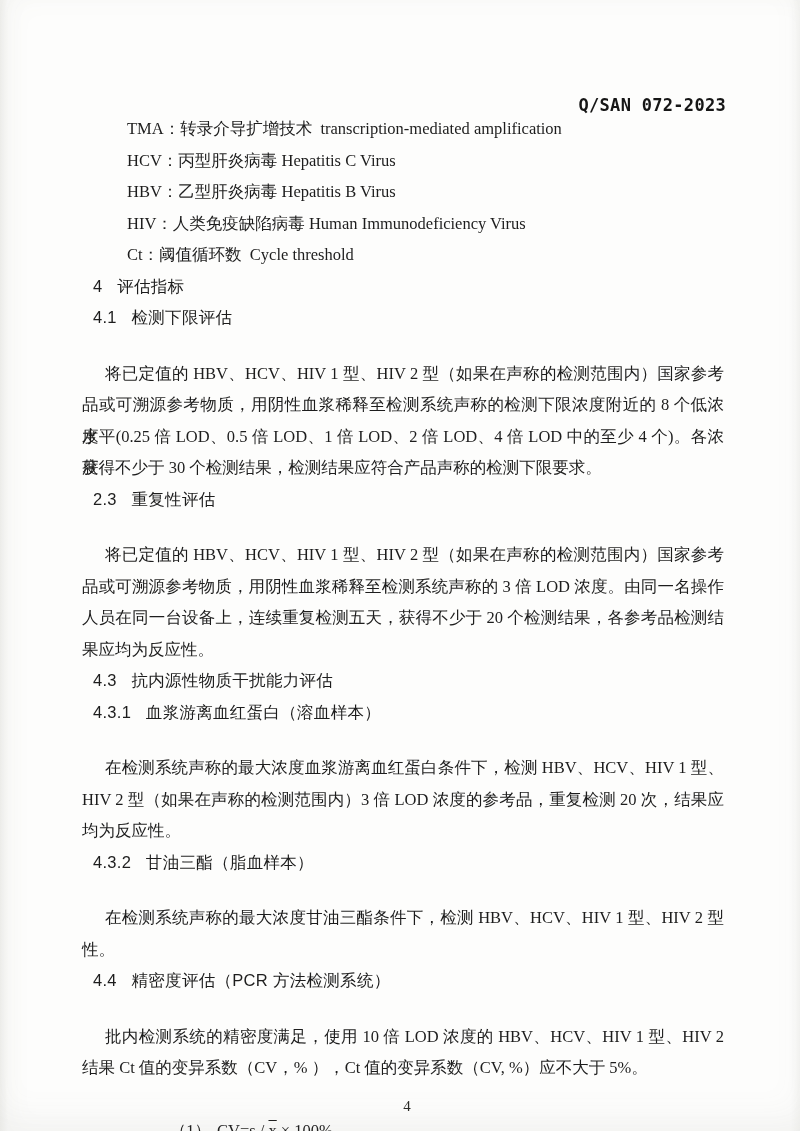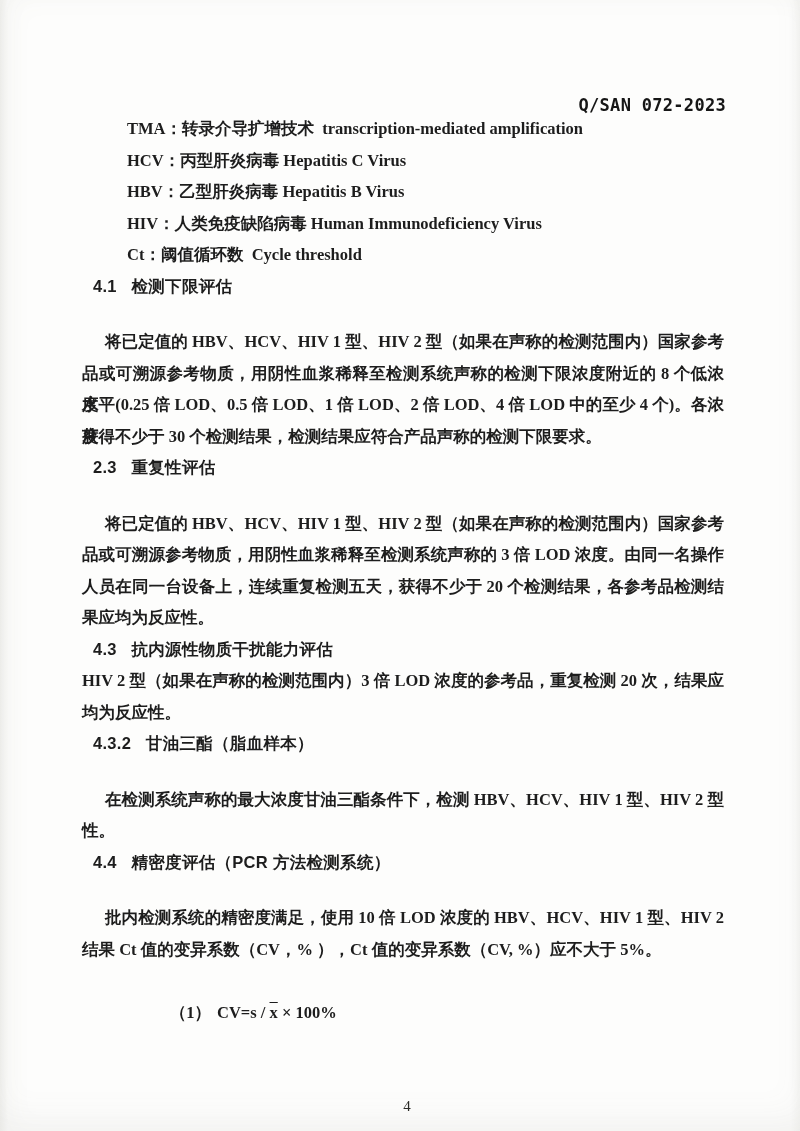--- a/index.html
+++ b/index.html
@@ -32,21 +32,20 @@
     font-size: 17px;
     font-weight: bold;
     letter-spacing: 0.3px;
     color: #161616;
   }
   .content {
     position: absolute;
     left: 82px;
     top: 113px;
     width: 642px;
-    font-weight: bold;
   }
   .line {
     height: 31.5px;
     line-height: 31.5px;
     font-size: 16.5px;
     white-space: pre;
     color: #1d1d1d;
   }
   .def { padding-left: 45px; }
   .h {
@@ -82,35 +81,38 @@
   <div class="header-code">Q/SAN 072-2023</div>
 
   <div class="content">
 
     <div class="line def">TMA：转录介导扩增技术  transcription-mediated amplification</div>
     <div class="line def">HCV：丙型肝炎病毒 Hepatitis C Virus</div>
     <div class="line def">HBV：乙型肝炎病毒 Hepatitis B Virus</div>
     <div class="line def">HIV：人类免疫缺陷病毒 Human Immunodeficiency Virus</div>
     <div class="line def">Ct：阈值循环数  Cycle threshold</div>
 
+    <div class="line h">4   评估指标</div>
 
     <div class="line h">4.1   检测下限评估</div>
     <div class="line p-first fill">将已定值的 HBV、HCV、HIV 1 型、HIV 2 型（如果在声称的检测范围内）国家参考</div>
     <div class="line fill">品或可溯源参考物质，用阴性血浆稀释至检测系统声称的检测下限浓度附近的 8 个低浓度</div>
     <div class="line fill">水平(0.25 倍 LOD、0.5 倍 LOD、1 倍 LOD、2 倍 LOD、4 倍 LOD 中的至少 4  个)。各浓度</div>
     <div class="line">获得不少于 30 个检测结果，检测结果应符合产品声称的检测下限要求。</div>
 
     <div class="line h">2.3   重复性评估</div>
     <div class="line p-first fill">将已定值的 HBV、HCV、HIV 1 型、HIV 2 型（如果在声称的检测范围内）国家参考</div>
     <div class="line fill">品或可溯源参考物质，用阴性血浆稀释至检测系统声称的 3 倍 LOD 浓度。由同一名操作</div>
     <div class="line fill">人员在同一台设备上，连续重复检测五天，获得不少于 20 个检测结果，各参考品检测结</div>
     <div class="line">果应均为反应性。</div>
 
     <div class="line h">4.3   抗内源性物质干扰能力评估</div>
 
+    <div class="line h">4.3.1   血浆游离血红蛋白（溶血样本）</div>
+    <div class="line p-first fill">在检测系统声称的最大浓度血浆游离血红蛋白条件下，检测 HBV、HCV、HIV 1 型、</div>
     <div class="line fill">HIV 2 型（如果在声称的检测范围内）3 倍 LOD 浓度的参考品，重复检测 20 次，结果应</div>
     <div class="line">均为反应性。</div>
 
     <div class="line h">4.3.2   甘油三酯（脂血样本）</div>
     <div class="line p-first fill">在检测系统声称的最大浓度甘油三酯条件下，检测 HBV、HCV、HIV 1 型、HIV 2 型</div>
     <div class="line">性。</div>
 
     <div class="line h">4.4   精密度评估（PCR 方法检测系统）</div>
     <div class="line p-first fill">批内检测系统的精密度满足，使用 10 倍  LOD 浓度的 HBV、HCV、HIV 1 型、HIV 2</div>
     <div class="line">结果 Ct 值的变异系数（CV，% ），Ct 值的变异系数（CV, %）应不大于 5%。</div>

